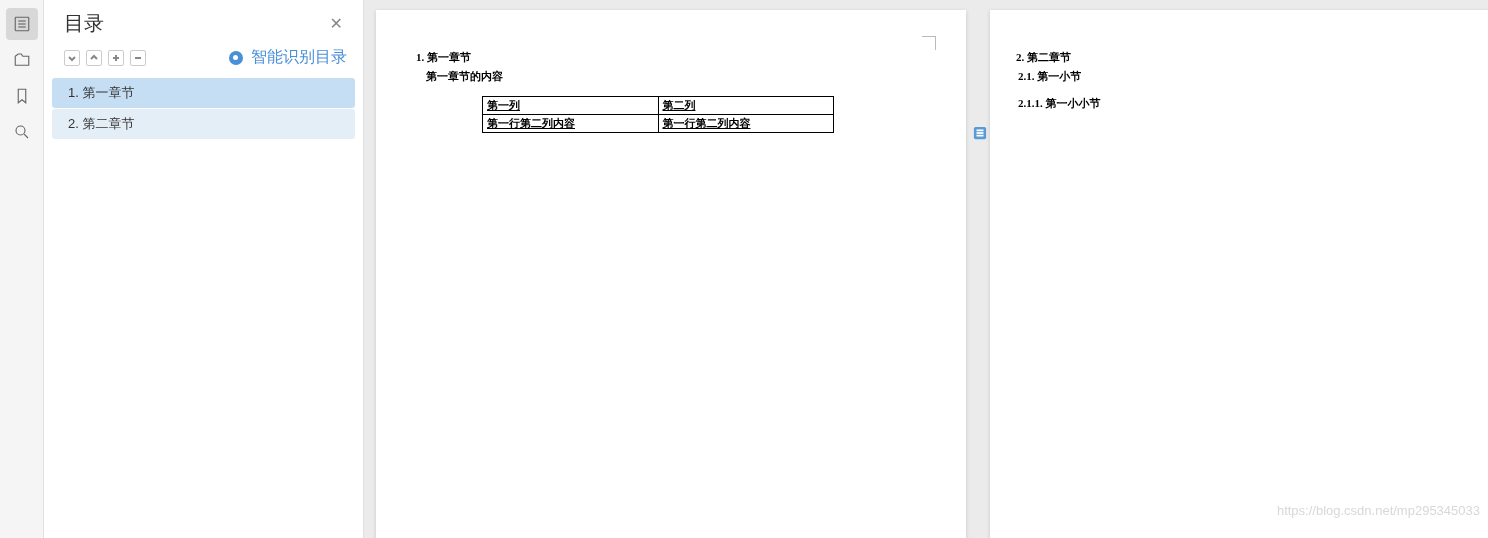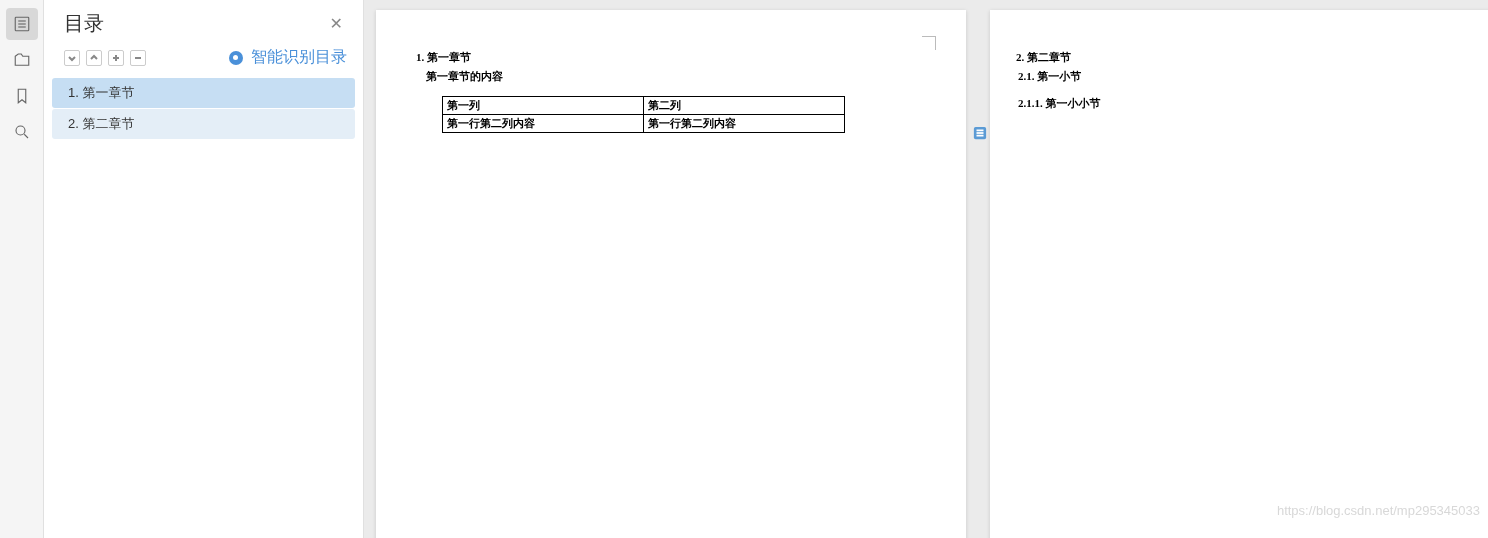--- a/index.html
+++ b/index.html
@@ -195,23 +195,24 @@
       margin-bottom: 12px;
       margin-left: 20px;
     }
     .heading2, .heading3 {
       font-weight: bold;
       font-size: 11px;
       margin-bottom: 12px;
       margin-left: 10px;
     }
     .doc-table {
-      margin-left: 36px;
+      margin-left: 76px;
       border-collapse: collapse;
-      width: 403px;
+      width: 352px;
+      text-decoration: underline;
     }
     .doc-table td {
       border: 1px solid #000;
       padding: 1px 4px;
       font-size: 11px;
       font-weight: bold;
     }
     .page2 .page-content {
       padding-left: 22px;
     }

